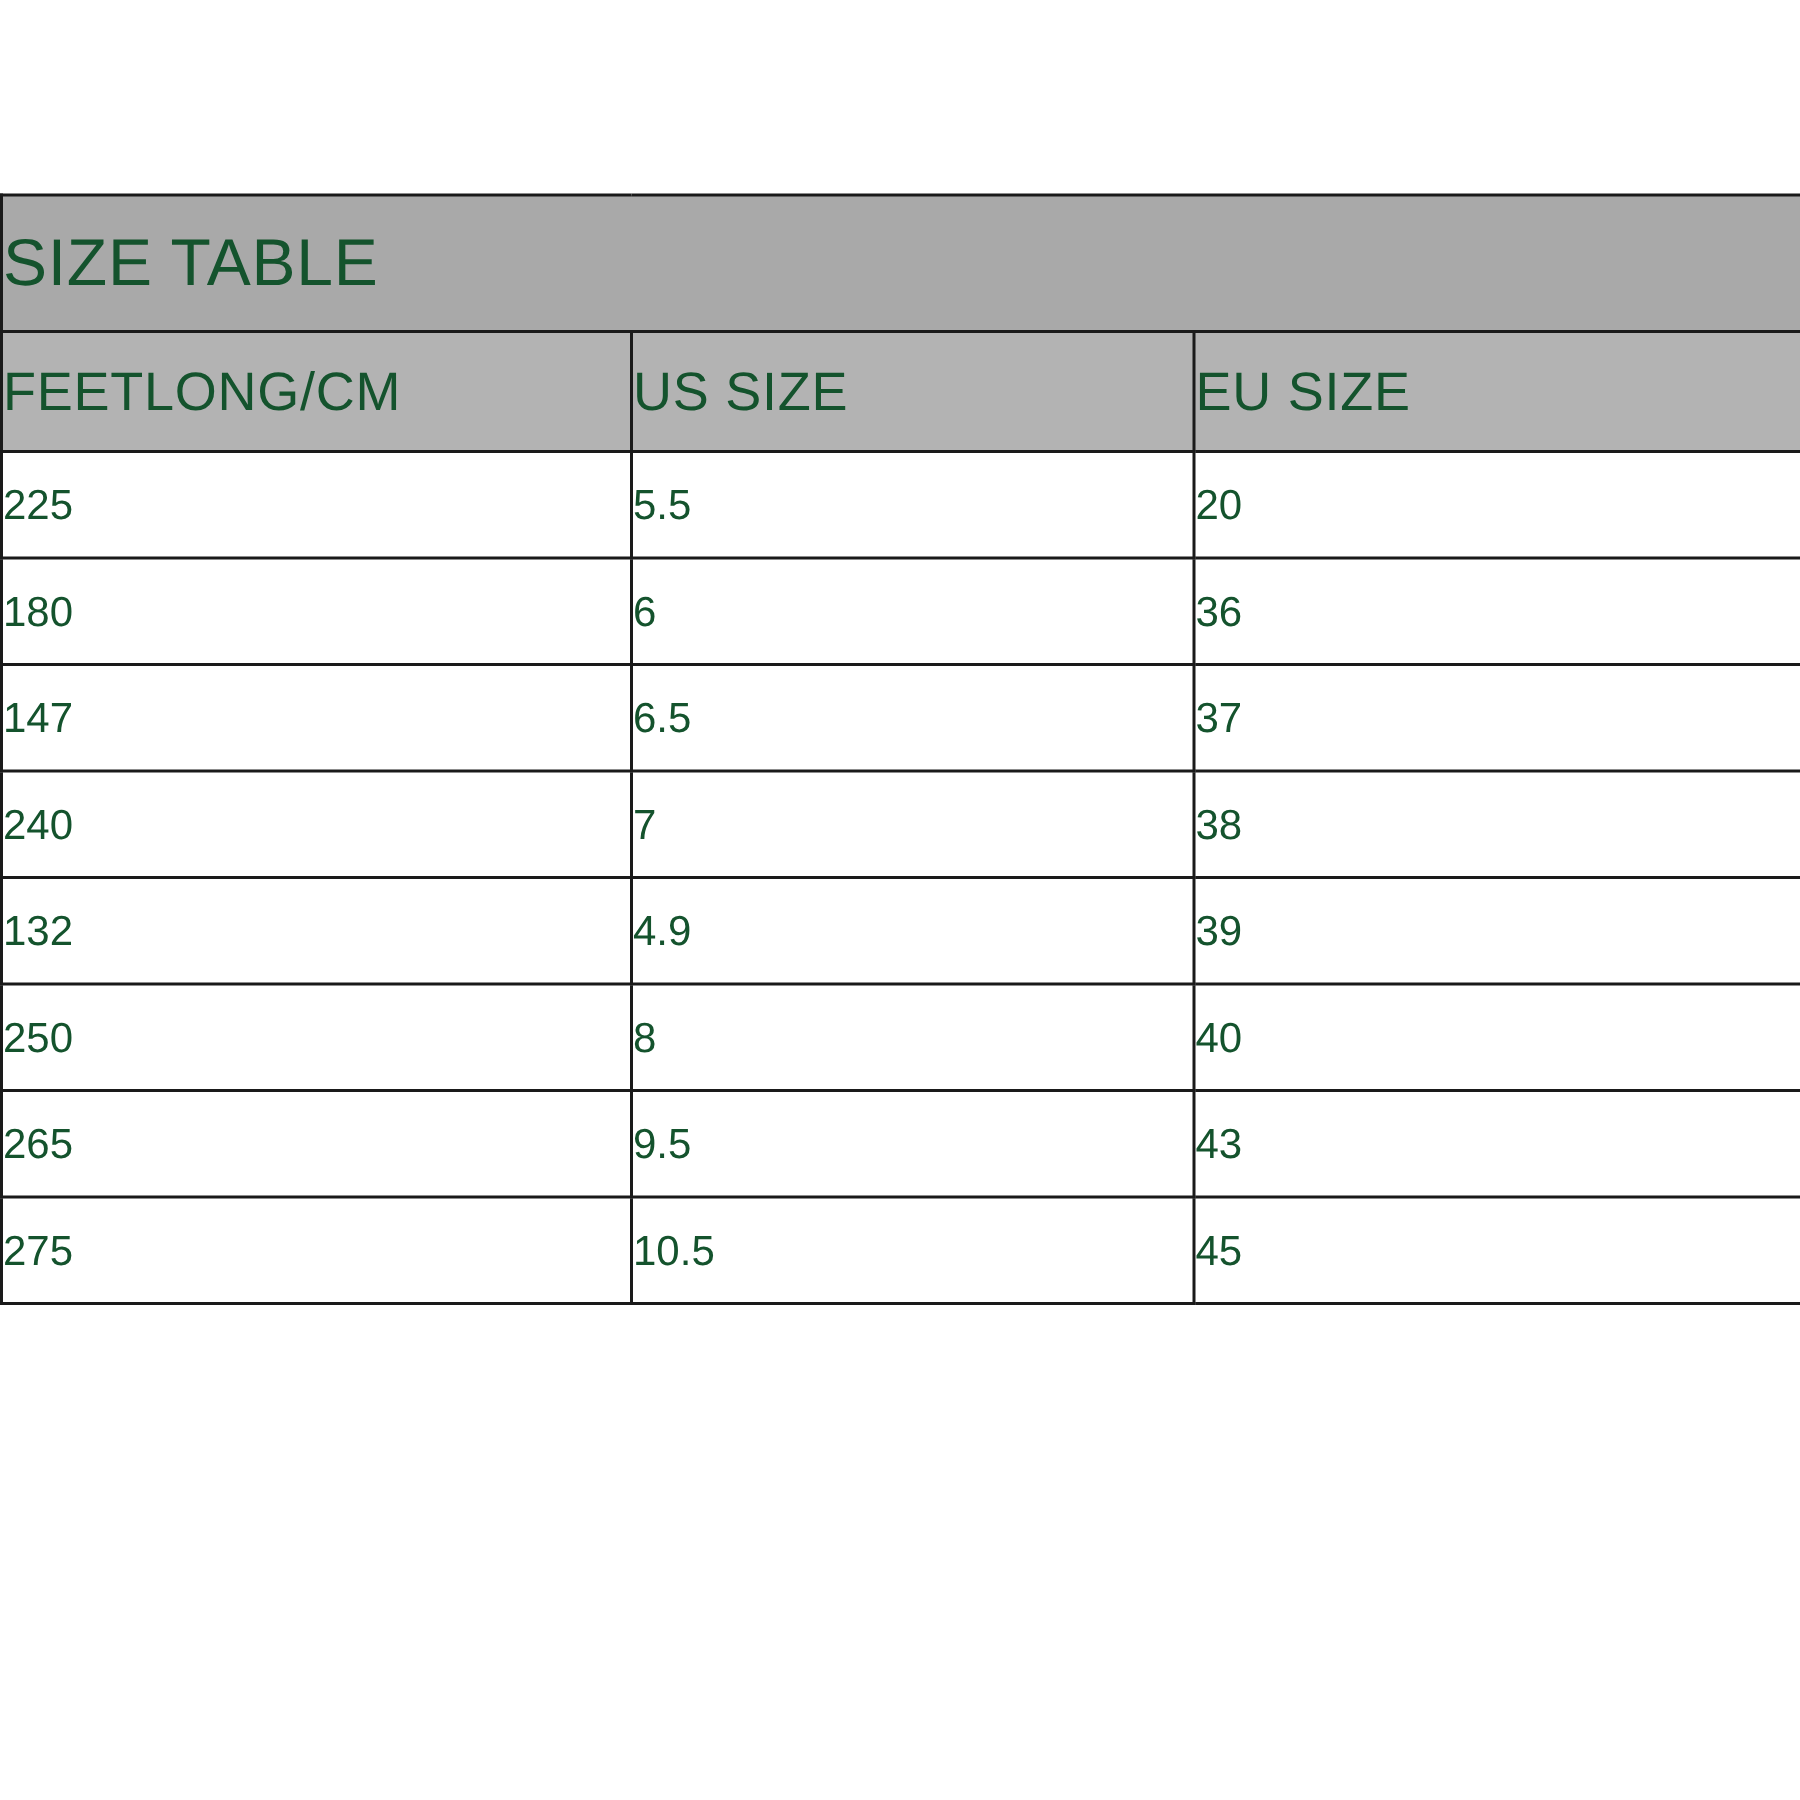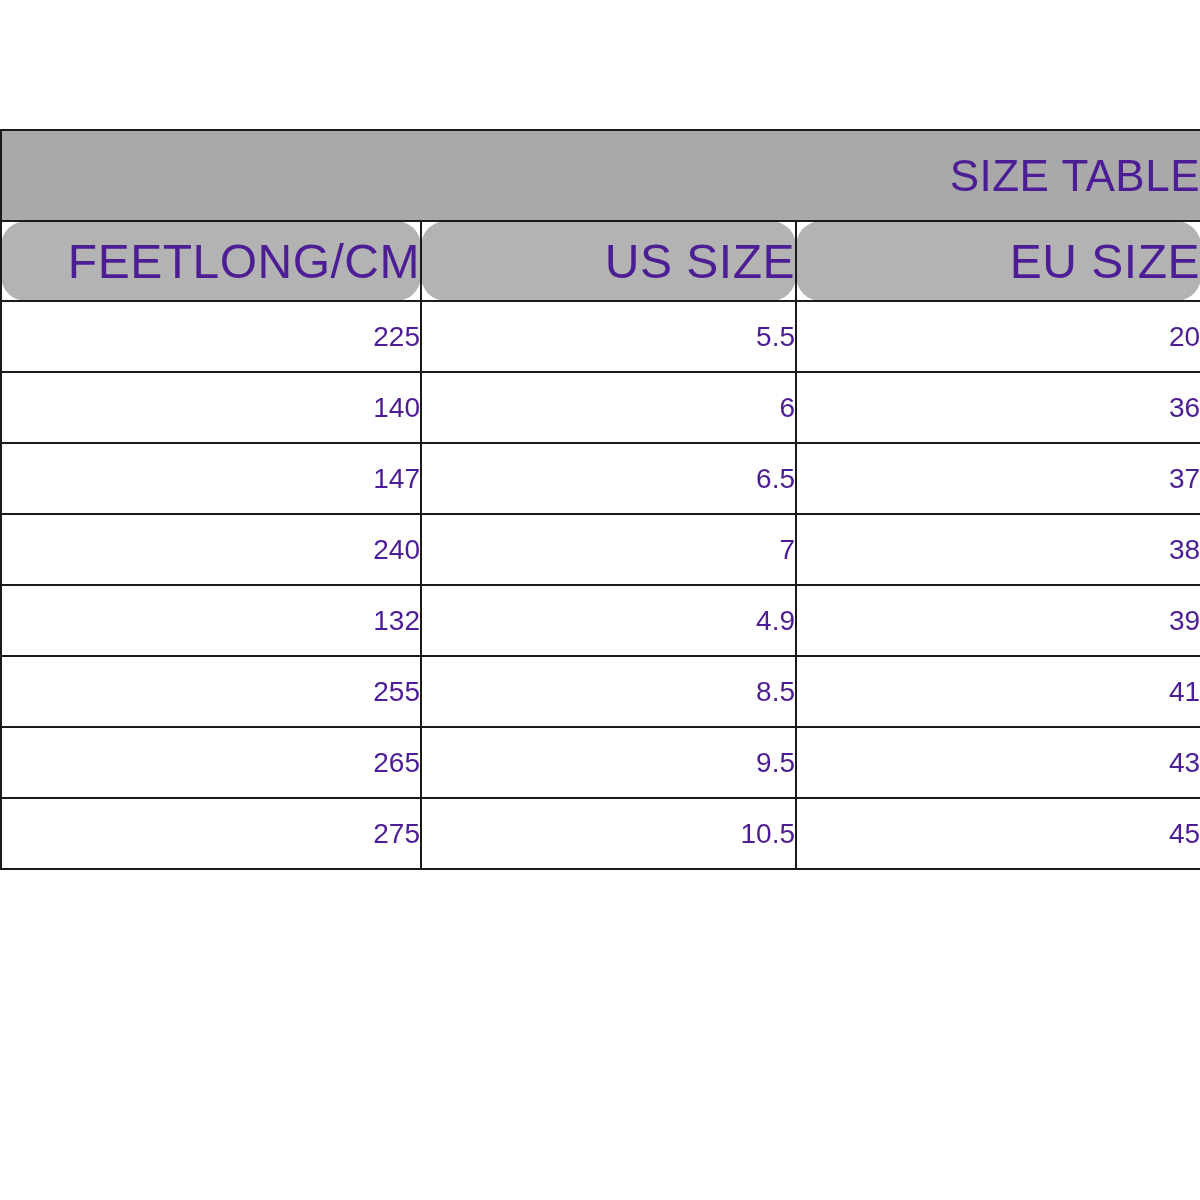--- a/index.html
+++ b/index.html
@@ -27,40 +27,39 @@
   }
 
   table.size-table {
     border-collapse: collapse;
     width: 1200px;
     table-layout: fixed;
   }
 
   table.size-table td {
     border: 2px solid #1a1a1a;
-    text-align: right;
+    text-align: left;
     vertical-align: middle;
-    color: #4c1d95;
+    color: #14532d;
     font-weight: 400;
     padding: 0;
   }
 
   .title-cell {
     background: #a9a9a9;
     height: 89px;
     font-size: 44px;
     letter-spacing: 0.5px;
   }
 
   .header-cell {
     background: #b3b3b3;
     height: 78px;
-    font-size: 48px;
+    font-size: 36px;
     letter-spacing: 0.5px;
-    border-radius: 25px;
   }
 
   .data-cell {
     background: #ffffff;
     height: 69px;
     font-size: 28px;
   }
 
   col.c1 { width: 420px; }
   col.c2 { width: 375px; }
@@ -86,43 +85,43 @@
           <td class="header-cell">US SIZE</td>
           <td class="header-cell">EU SIZE</td>
         </tr>
 
         <tr>
           <td class="data-cell">225</td>
           <td class="data-cell">5.5</td>
           <td class="data-cell">20</td>
         </tr>
         <tr>
-          <td class="data-cell">140</td>
+          <td class="data-cell">180</td>
           <td class="data-cell">6</td>
           <td class="data-cell">36</td>
         </tr>
         <tr>
           <td class="data-cell">147</td>
           <td class="data-cell">6.5</td>
           <td class="data-cell">37</td>
         </tr>
         <tr>
           <td class="data-cell">240</td>
           <td class="data-cell">7</td>
           <td class="data-cell">38</td>
         </tr>
         <tr>
           <td class="data-cell">132</td>
           <td class="data-cell">4.9</td>
           <td class="data-cell">39</td>
         </tr>
         <tr>
-          <td class="data-cell">255</td>
-          <td class="data-cell">8.5</td>
-          <td class="data-cell">41</td>
+          <td class="data-cell">250</td>
+          <td class="data-cell">8</td>
+          <td class="data-cell">40</td>
         </tr>
         <tr>
           <td class="data-cell">265</td>
           <td class="data-cell">9.5</td>
           <td class="data-cell">43</td>
         </tr>
         <tr>
           <td class="data-cell">275</td>
           <td class="data-cell">10.5</td>
           <td class="data-cell">45</td>

